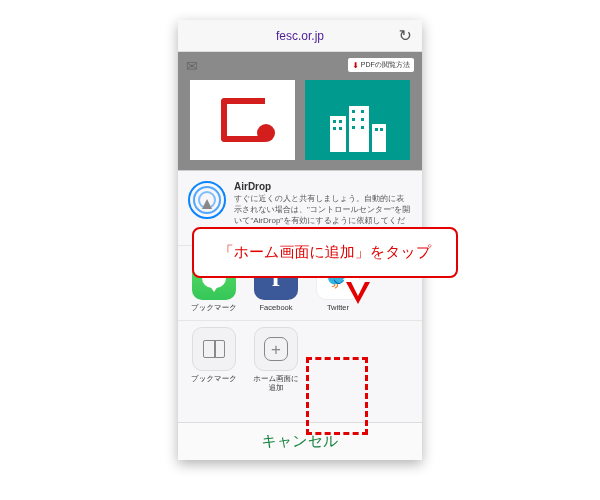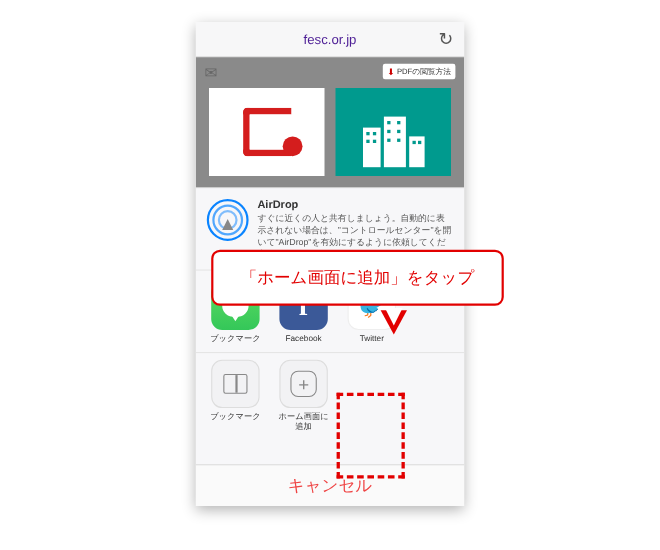--- a/index.html
+++ b/index.html
@@ -156,21 +156,21 @@
     color: #777;
     font-size: 20px;
   }
   .cancel {
     margin-top: auto;
     height: 38px;
     border-top: 1px solid #ddd;
     display: flex;
     align-items: center;
     justify-content: center;
-    color: #ef4444;
+    color: #15803d;
     font-size: 15px;
     background: #fafafa;
   }
   .highlight-box {
     position: absolute;
     border: 3px dashed #e20000;
     pointer-events: none;
   }
   .callout {
     position: absolute;

